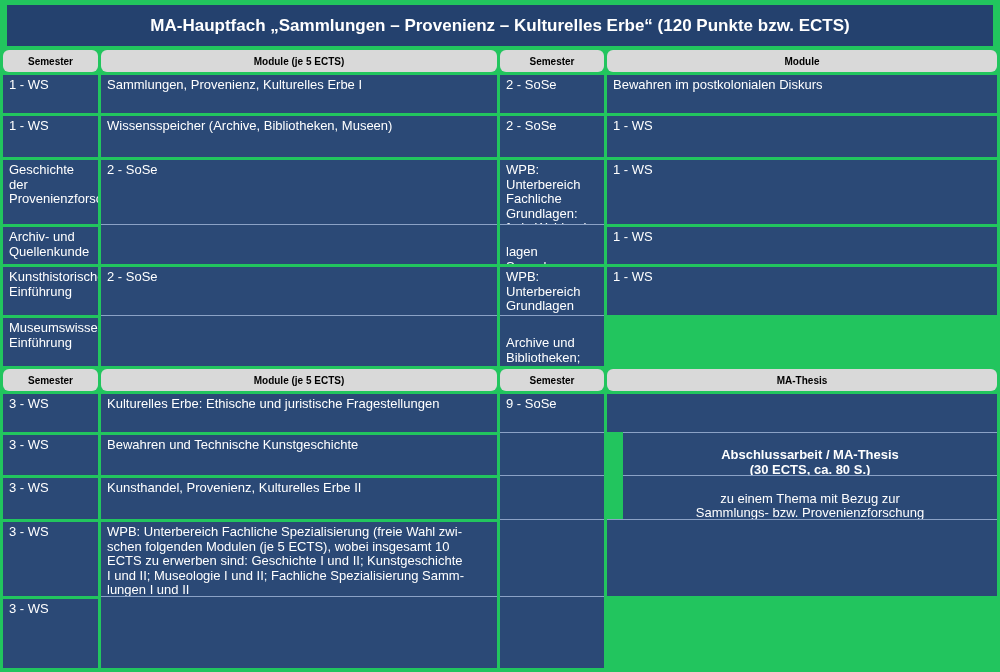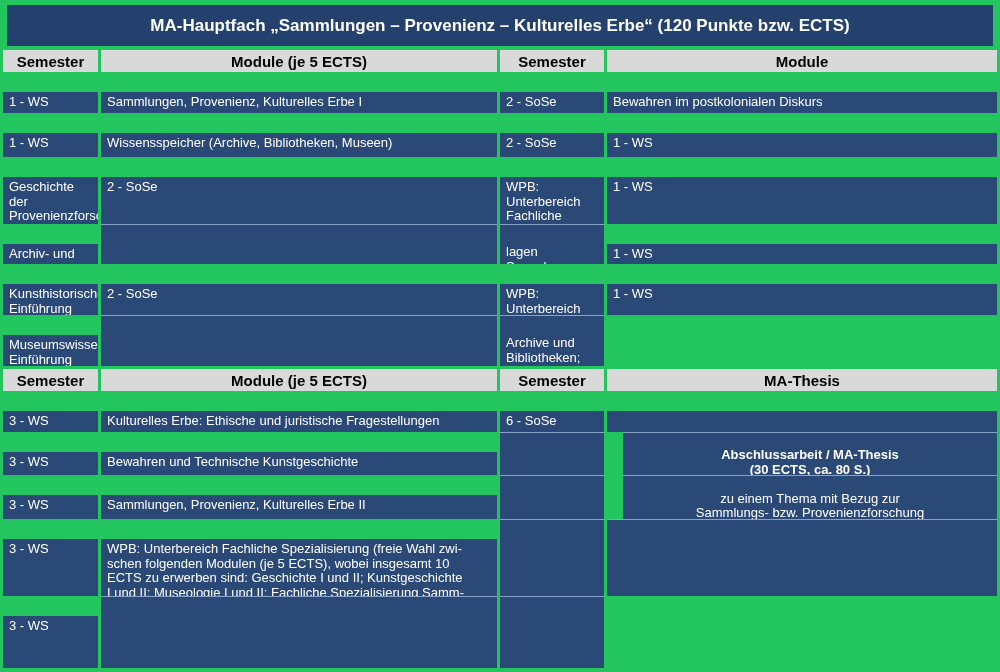--- a/index.html
+++ b/index.html
@@ -19,28 +19,28 @@
     display:flex;align-items:center;justify-content:center;
     font-weight:700;font-size:17px;
   }
   .grid{
     position:absolute;left:3px;width:994px;
     display:grid;grid-template-columns:95px 396px 104px 390px;gap:3px;
   }
   .gridA{top:50px;grid-template-rows:22px 38px 41px 64px 37px 48px 48px;}
   .gridB{top:369px;grid-template-rows:22px 38px 40px 41px 74px 69px;}
   .hdr{
-    background:var(--header-gray);color:#000;font-weight:700;font-size:15px;
-    display:flex;align-items:center;justify-content:center;
+    background:var(--header-gray);color:#000;font-weight:700;font-size:10px;
+    display:flex;align-items:center;justify-content:center;border-radius:6px;
   }
   .cell{
     background:var(--cell-navy);color:#fff;
     font-size:13px;line-height:14.5px;
     padding:3px 6px 3px 6px;white-space:pre-line;
-    box-sizing:border-box;overflow:hidden;margin-top:17px;
+    box-sizing:border-box;overflow:hidden;
   }
   .cont{margin-top:-3px;border-top:1px solid var(--faint-divider);padding-top:20px;}
   .ctr{display:flex;flex-direction:column;justify-content:center;text-align:center;margin-left:16px;}
   .b{font-weight:700;}
   .p2{margin-top:7px;}
 </style>
 </head>
 <body>
 
 <div class="page">
@@ -93,31 +93,31 @@
   </div>
 
   <div class="grid gridB">
     <div class="hdr">Semester</div>
     <div class="hdr">Module (je 5 ECTS)</div>
     <div class="hdr">Semester</div>
     <div class="hdr">MA-Thesis</div>
 
     <div class="cell">3 - WS</div>
     <div class="cell">Kulturelles Erbe: Ethische und juristische Fragestellungen</div>
-    <div class="cell">6 - SoSe</div>
+    <div class="cell">9 - SoSe</div>
     <div class="cell"></div>
 
     <div class="cell">3 - WS</div>
     <div class="cell">Bewahren und Technische Kunstgeschichte</div>
     <div class="cell cont"></div>
     <div class="cell cont ctr b">Abschlussarbeit / MA-Thesis
 (30 ECTS, ca. 80 S.)</div>
 
     <div class="cell">3 - WS</div>
-    <div class="cell">Sammlungen, Provenienz, Kulturelles Erbe II</div>
+    <div class="cell">Kunsthandel, Provenienz, Kulturelles Erbe II</div>
     <div class="cell cont"></div>
     <div class="cell cont ctr">zu einem Thema mit Bezug zur
 Sammlungs- bzw. Provenienzforschung</div>
 
     <div class="cell">3 - WS</div>
     <div class="cell">WPB: Unterbereich Fachliche Spezialisierung (freie Wahl zwi-
 schen folgenden Modulen (je 5 ECTS), wobei insgesamt 10
 ECTS zu erwerben sind: Geschichte I und II; Kunstgeschichte
 I und II; Museologie I und II; Fachliche Spezialisierung Samm-
 lungen I und II</div>

